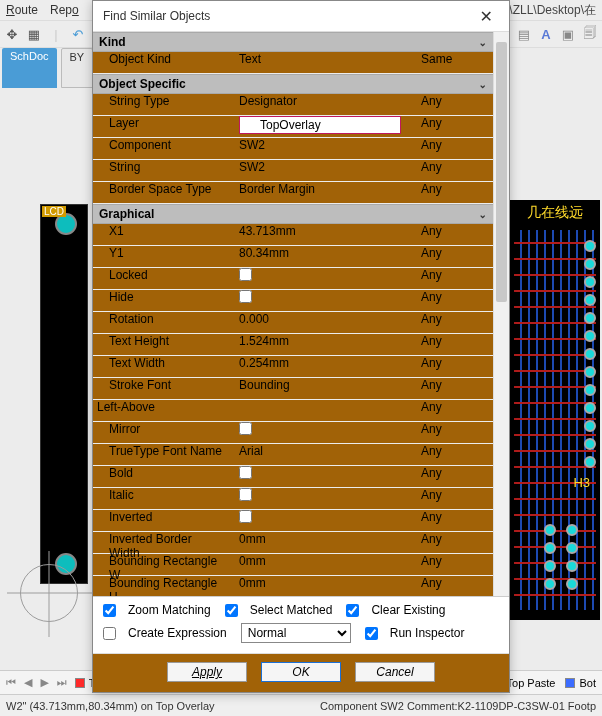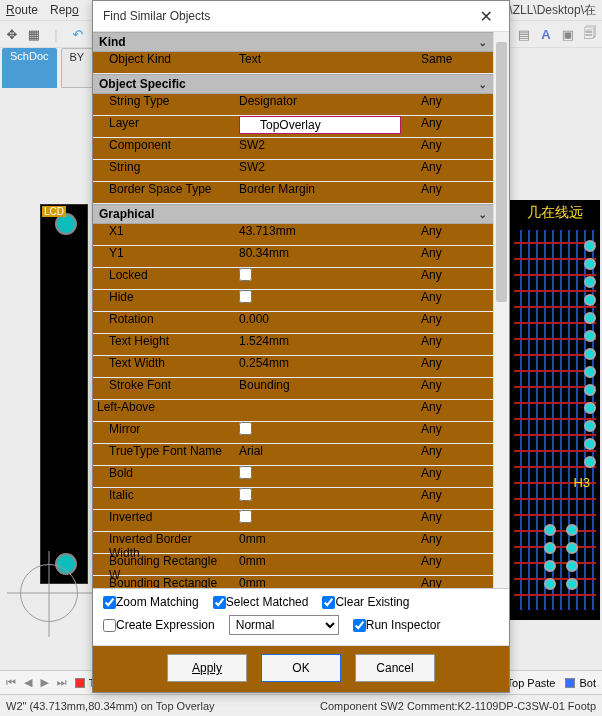--- a/index.html
+++ b/index.html
@@ -104,26 +104,26 @@
   .row .value{flex:1;padding:0 4px;color:#000;}
   .row .match{width:76px;padding:0 4px;color:#000;}
   .row .value input[type=text]{width:100%;border:1px solid #be185d;height:18px;font-size:12px;padding:0 20px;background:#fff;}
   .row .value input[type=checkbox]{width:13px;height:13px;}
 
   .options{
     padding:6px 10px 10px; border-top:1px solid #ccc;
     display:flex;flex-direction:column;gap:6px;background:#fff;
   }
   .opt-row{display:flex;align-items:center;gap:14px;}
-  .opt{display:flex;align-items:center;gap:0;font-size:12px;}
+  .opt{display:flex;align-items:center;gap:12px;font-size:12px;}
   .opt input{width:13px;height:13px;}
   select.normal{border:1px solid #888;height:20px;font-size:12px;padding:0 2px;width:110px;background:#fff;}
 
   .buttons{display:flex;justify-content:center;gap:14px;padding:8px 0 10px;border-top:1px solid #ddd;}
-  .btn{min-width:80px;height:28px;border:1px solid #999;background:#f5f5f5;font-size:12px;cursor:pointer;}
+  .btn{min-width:80px;height:20px;border:1px solid #999;background:#f5f5f5;font-size:12px;cursor:pointer;font-style:italic;}
   .btn.default{border:1.5px solid #1a6fd6;}
   .btn u{text-decoration:underline;}
 
   
   .cross{position:absolute;left:20px;bottom:94px;width:58px;height:58px;border:1px solid #9c9c9c;border-radius:50%;}
   .cross::before,.cross::after{content:"";position:absolute;background:#9c9c9c;}
   .cross::before{top:-14px;left:50%;width:1px;height:86px;transform:translateX(-.5px);}
   .cross::after{left:-14px;top:50%;height:1px;width:86px;transform:translateY(-.5px);}
 </style>
 </head>

